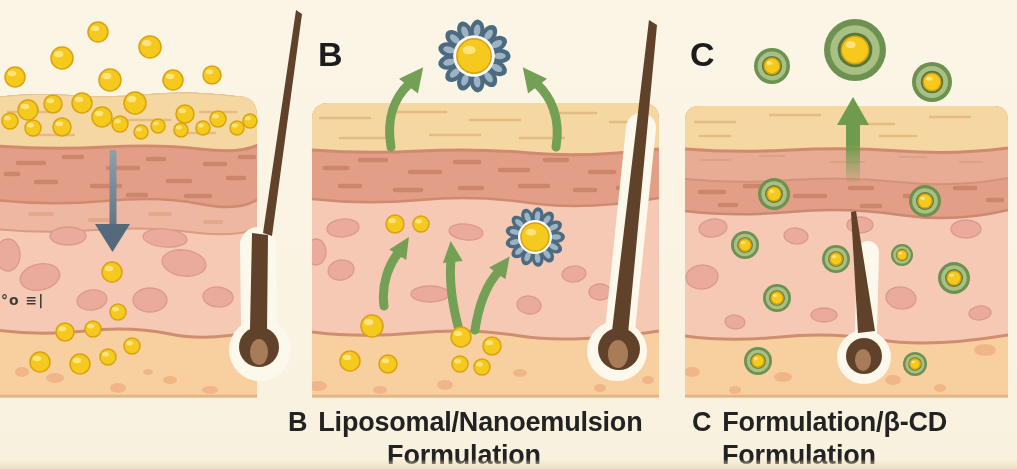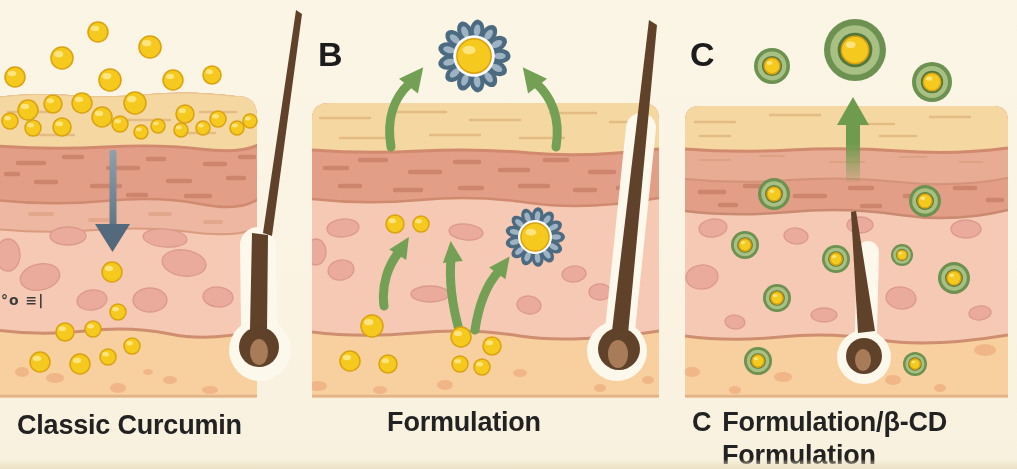--- a/index.html
+++ b/index.html
@@ -602,24 +602,22 @@
           <circle cx="932" cy="82" r="8.8" class="dot"></circle>
           <ellipse cx="929.2" cy="78.6" rx="3.2" ry="2.2" class="dot-hl"></ellipse>
         </g>
       </g>
   </svg>
 
   <div class="panel-letter" style="left:318px;top:37px">B</div>
   <div class="panel-letter" style="left:690px;top:37px">C</div>
   <div class="artifact">°o ≡|</div>
 
-  <div class="caption caption-a">
-    <span>Classic Curcumin</span>
-  </div>
   <div class="caption caption-b">
+    <div class="cap-line"><span class="cap-letter">B</span><span>Liposomal/Nanoemulsion</span></div>
     <div class="cap-line2">Formulation</div>
   </div>
   <div class="caption caption-c">
     <div class="cap-line"><span class="cap-letter">C</span><span>Formulation/β-CD</span></div>
     <div class="cap-line2">Formulation</div>
   </div>
 
   <div class="bottom-strip"></div>
 </div>
 

